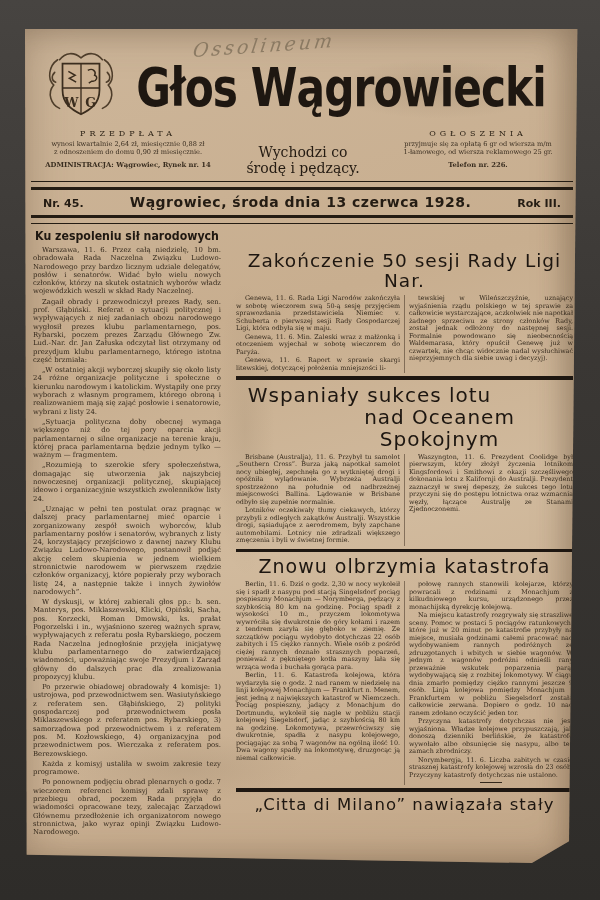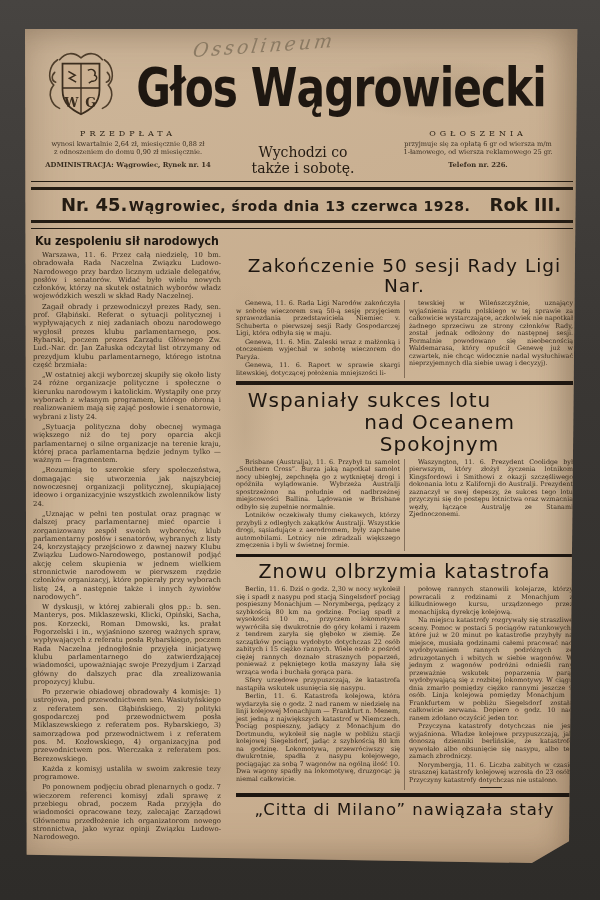--- a/index.html
+++ b/index.html
@@ -34,21 +34,21 @@
   .info-row{display:flex;align-items:flex-start;padding:4px 12px 3px 14px;color:#3a2e20;gap:29px;}
   .info{width:178px;text-align:center;}
   .info-head{font-size:8px;letter-spacing:4px;margin-bottom:2px;color:#2e2417;}
   .info-line{font-size:6.6px;line-height:8.2px;}
   .info-admin,.info-phone{font-size:6.8px;margin-top:5px;font-weight:bold;}
   .schedule{flex:1;text-align:center;font-size:14px;color:#241b12;margin-top:15px;}
   .rule-double{height:5px;margin:2px 6px 0 6px;border-top:1px solid #241c13;border-bottom:3px solid #241c13;}
   .rule-double.flip{border-top:3px solid #241c13;border-bottom:1px solid #241c13;}
   .dateline{display:flex;justify-content:space-between;align-items:baseline;padding:4px 18px 3px 18px;
     font-family:"DejaVu Sans",sans-serif;font-weight:bold;color:#241c13;}
-  .dateline .issue,.dateline .year{font-size:18px;margin-left:18px;}
+  .dateline .issue,.dateline .year{font-size:11px;}
   .dateline .date{font-size:14px;letter-spacing:.5px;}
   .content{display:flex;padding:4px 6px 0 8px;align-items:center;}
   .col-left{width:188px;flex:0 0 auto;padding-right:5px;}
   .vdiv{width:1px;background:rgba(55,40,25,.55);margin:0 2px;flex:0 0 auto;}
   .col-main{flex:1;padding-left:5px;min-width:0;}
   p.body{margin:0 0 2px 0;font-size:6.9px;line-height:8.3px;text-align:justify;text-indent:9px;color:#33281b;}
   .col-main p.body{font-size:6.4px;line-height:7.5px;margin-bottom:1px;}
   h2.subhead{font-family:"DejaVu Sans",sans-serif;font-size:11px;font-weight:bold;text-align:center;
     margin:2px 0 3px 0;color:#1f1811;transform:scaleY(1.08);}
   .headline{font-family:"DejaVu Sans",sans-serif;font-weight:normal;color:#1d1610;
@@ -101,21 +101,21 @@
     <h1 class="title">Głos Wągrowiecki</h1>
   </header>
 
   <div class="info-row">
     <div class="info">
       <div class="info-head">PRZEDPŁATA</div>
       <div class="info-line">wynosi kwartalnie 2,64 zł, miesięcznie 0,88 zł</div>
       <div class="info-line">z odnoszeniem do domu 0,90 zł miesięcznie.</div>
       <div class="info-admin">ADMINISTRACJA: Wągrowiec, Rynek nr. 14</div>
     </div>
-    <div class="schedule">Wychodzi co także i sobotę.</div>
+    <div class="schedule">Wychodzi co środę i pędzący.</div>
     <div class="info">
       <div class="info-head">OGŁOSZENIA</div>
       <div class="info-line">przyjmuje się za opłatą 6 gr od wiersza m/m</div>
       <div class="info-line">1-łamowego, od wiersza reklamowego 25 gr.</div>
       <div class="info-phone">Telefon nr. 226.</div>
     </div>
   </div>
 
   <div class="rule-double"></div>
   <div class="dateline">
@@ -184,21 +184,20 @@
 
       <div class="heavy-rule"></div>
 
       <article class="sec-rail">
         <div class="headline">
           <span class="hl-line l1">Znowu olbrzymia katastrofa</span>
         </div>
         <div class="two-col">
           <div class="sub">
             <p class="body">Berlin, 11. 6. Dziś o godz. 2,30 w nocy wykoleił się i spadł z nasypu pod stacją Singelsdorf pociąg pospieszny Monachjum — Norymberga, pędzący z szybkością 80 km na godzinę. Pociąg spadł z wysokości 10 m., przyczem lokomotywa wywróciła się dwukrotnie do góry kołami i razem z tendrem zaryła się głęboko w ziemię. Ze szczątków pociągu wydobyto dotychczas 22 osób zabitych i 15 ciężko rannych. Wiele osób z pośród ciężej rannych doznało strasznych poparzeń, ponieważ z pękniętego kotła maszyny lała się wrząca woda i buchała gorąca para.</p>
-            <p class="body">Sfery urzędowe przypuszczają, że katastrofa nastąpiła wskutek usunięcia się nasypu.</p>
             <p class="body">Berlin, 11. 6. Katastrofa kolejowa, która wydarzyła się o godz. 2 nad ranem w niedzielę na linji kolejowej Monachjum — Frankfurt n. Menem, jest jedną z największych katastrof w Niemczech. Pociąg pospieszny, jadący z Monachjum do Dortmundu, wykoleił się nagle w pobliżu stacji kolejowej Siegelsdorf, jadąc z szybkością 80 km na godzinę. Lokomotywa, przewróciwszy się dwukrotnie, spadła z nasypu kolejowego, pociągając za sobą 7 wagonów na ogólną ilość 10. Dwa wagony spadły na lokomotywę, druzgocąc ją niemal całkowicie.</p>
           </div>
           <div class="subdiv"></div>
           <div class="sub">
             <p class="body">połowę rannych stanowili kolejarze, którzy powracali z rodzinami z Monachjum z kilkudniowego kursu, urządzonego przez monachijską dyrekcję kolejową.</p>
             <p class="body">Na miejscu katastrofy rozgrywały się straszliwe sceny. Pomoc w postaci 5 pociągów ratunkowych, które już w 20 minut po katastrofie przybyły na miejsce, musiała godzinami całemi pracować nad wydobywaniem rannych podróżnych ze zdruzgotanych i wbitych w siebie wagonów. W jednym z wagonów podróżni odnieśli rany przeważnie wskutek poparzenia parą, wydobywającą się z rozbitej lokomotywy. W ciągu dnia zmarło pomiędzy ciężko rannymi jeszcze 9 osób. Linja kolejowa pomiędzy Monachjum i Frankfurtem w pobliżu Siegelsdorf została całkowicie zerwana. Dopiero o godz. 10 nad ranem zdołano oczyścić jeden tor.</p>
             <p class="body">Przyczyna katastrofy dotychczas nie jest wyjaśniona. Władze kolejowe przypuszczają, jak donoszą dzienniki berlińskie, że katastrofę wywołało albo obsunięcie się nasypu, albo też zamach zbrodniczy.</p>
             <p class="body">Norymbergja, 11. 6. Liczba zabitych w czasie strasznej katastrofy kolejowej wzrosła do 23 osób. Przyczyny katastrofy dotychczas nie ustalono.</p>
             <div class="dash-divider"></div>
           </div>

